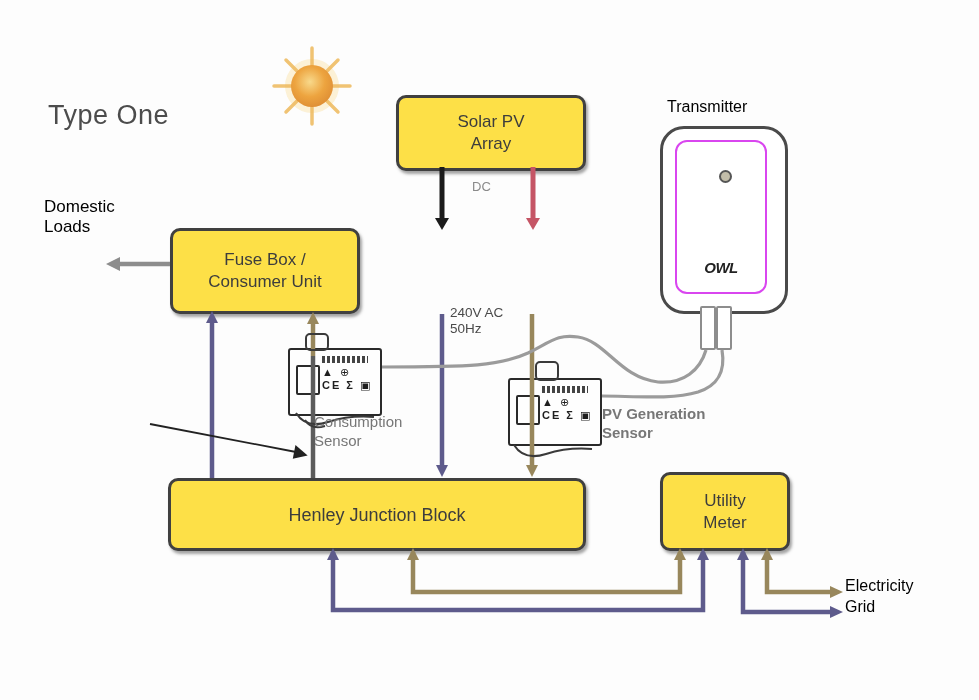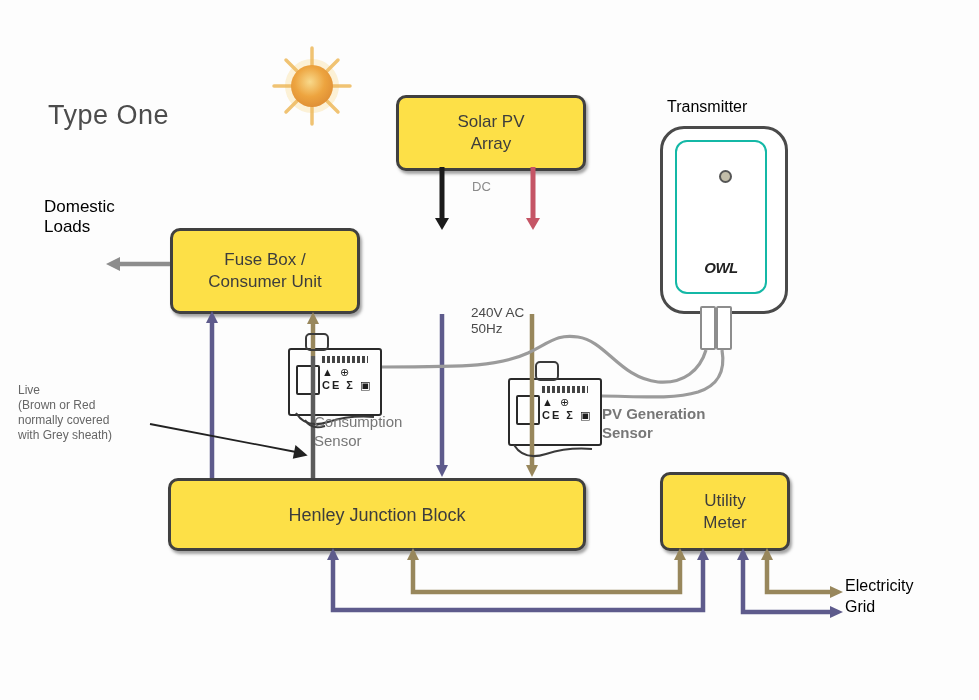--- a/index.html
+++ b/index.html
@@ -21,29 +21,29 @@
   .box-henley  {left:168px;top:478px;width:412px;height:67px;font-size:18px;}
   .box-meter   {left:660px;top:472px;width:124px;height:73px;}
   
   .label{position:absolute;z-index:5;color:#000000;}
   .lbl-title{left:48px;top:100px;font-size:27px;color:#4c4c4c;letter-spacing:.5px;}
   .lbl-transmitter{left:667px;top:98px;font-size:16px;}
   .lbl-domestic{left:44px;top:197px;font-size:17px;line-height:20px;}
   .lbl-ringmains{left:44px;top:281px;font-size:16px;line-height:21px;}
   .lbl-live{left:18px;top:383px;font-size:12px;line-height:15px;color:#666;}
   .lbl-dc{left:472px;top:179px;font-size:13px;color:#8a8a8a;}
-  .lbl-ac{left:450px;top:305px;font-size:13.5px;line-height:16px;color:#4a4a4a;z-index:5;margin-left:21px;}
+  .lbl-ac{left:450px;top:305px;font-size:13.5px;line-height:16px;color:#4a4a4a;z-index:5;}
   .lbl-cons{left:314px;top:412px;font-size:15px;line-height:19px;color:#777;}
   .lbl-pv{left:602px;top:404px;font-size:15px;line-height:19px;color:#777;font-weight:bold;}
   .lbl-grid{left:845px;top:575px;font-size:16px;line-height:21px;text-align:left;}
   
   .tx-outer{position:absolute;left:660px;top:126px;width:122px;height:182px;
     border:3px solid #4a4a4a;border-radius:24px;background:#fff;z-index:2;}
   .tx-inner{position:absolute;left:12px;top:11px;width:88px;height:150px;
-    border:2px solid #14b8a6;border-radius:12px;background:#fff;}
+    border:2px solid #d946ef;border-radius:12px;background:#fff;}
   .tx-led{position:absolute;left:42px;top:28px;width:9px;height:9px;border-radius:50%;
     border:2px solid #555;background:#c2bda9;}
   .tx-logo{position:absolute;left:0;right:0;bottom:16px;text-align:center;
     font-weight:bold;font-style:italic;font-size:15px;letter-spacing:-.5px;color:#222;}
   .tx-plug{position:absolute;top:306px;width:12px;height:40px;border:2px solid #8d8d8d;
     background:#fff;border-radius:2px;z-index:2;}
   .tx-plug.p1{left:700px;} .tx-plug.p2{left:716px;}
   
   .sensor{position:absolute;width:90px;height:64px;border:2.5px solid #2a2a2a;border-radius:3px;
     background:rgba(255,255,255,.65);z-index:3;}
@@ -197,24 +197,20 @@
       <div class="bar"></div>
       <div class="glyphs">▲ ⊕</div>
       <div class="glyphs b">CE Σ ▣</div>
     </div>
   </div>
 
   <div class="label lbl-title">Type One</div>
   <div class="label lbl-transmitter">Transmitter</div>
   <div class="label lbl-domestic pre">Domestic
 Loads</div>
-  <div class="label lbl-live pre">Live
-(Brown or Red
-normally covered
-with Grey sheath)</div>
   <div class="label lbl-dc">DC</div>
   <div class="label lbl-ac pre">240V AC
 50Hz</div>
   <div class="label lbl-cons pre">Consumption
 Sensor</div>
   <div class="label lbl-pv pre">PV Generation
 Sensor</div>
   <div class="label lbl-grid pre">Electricity
 Grid</div>
 

